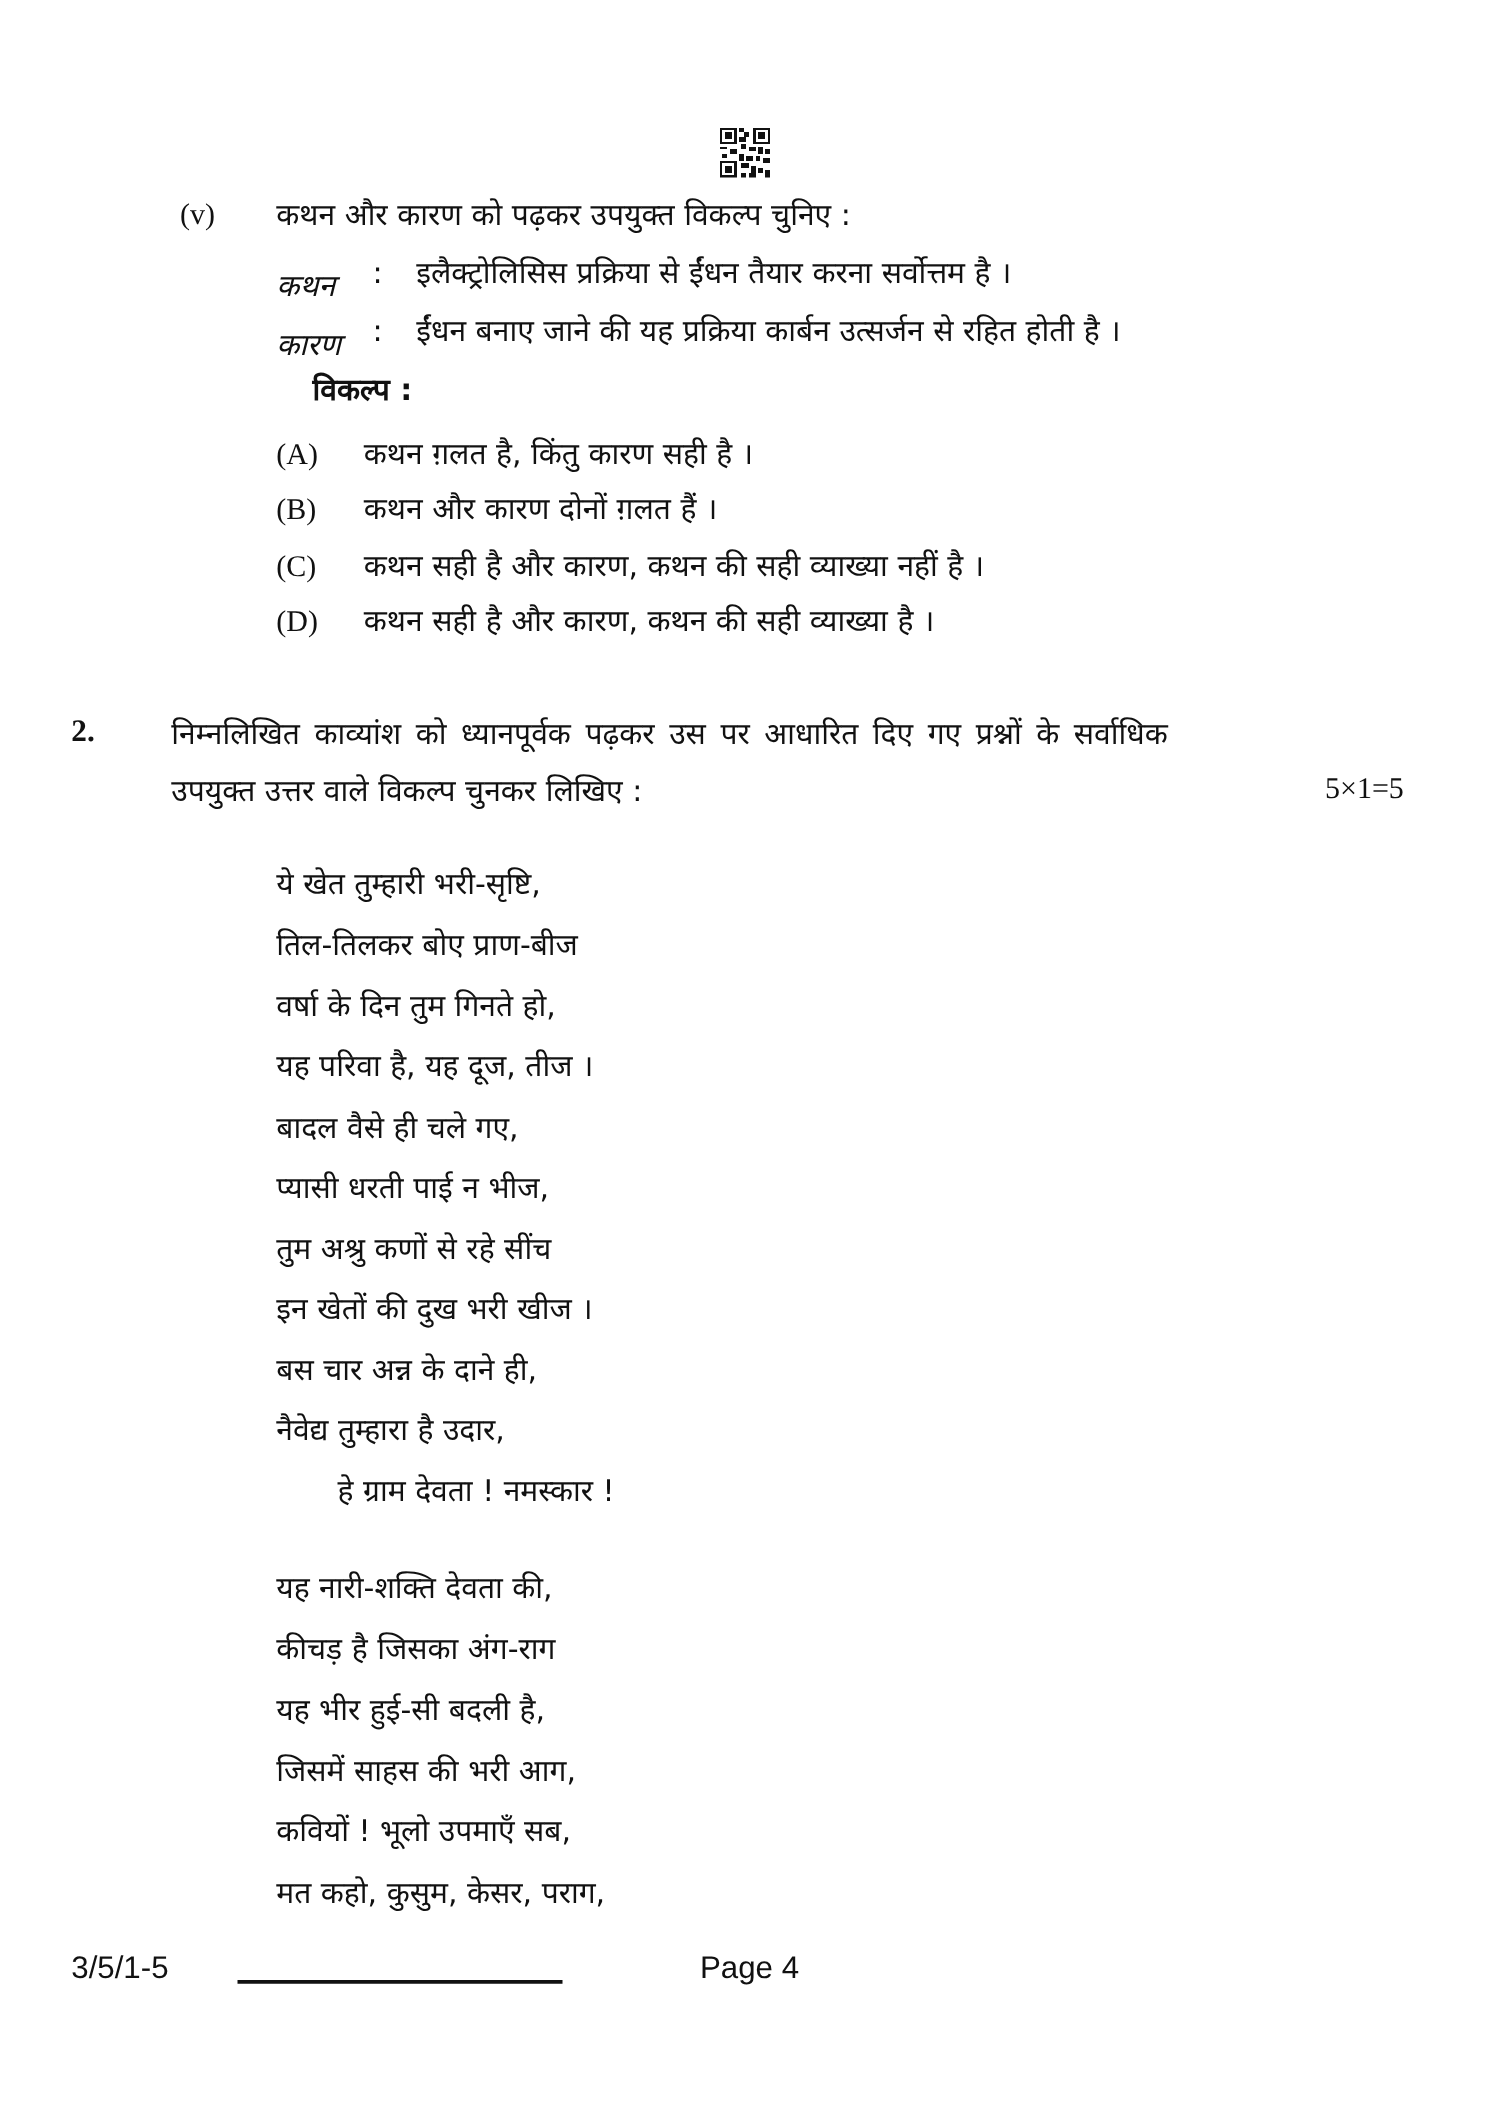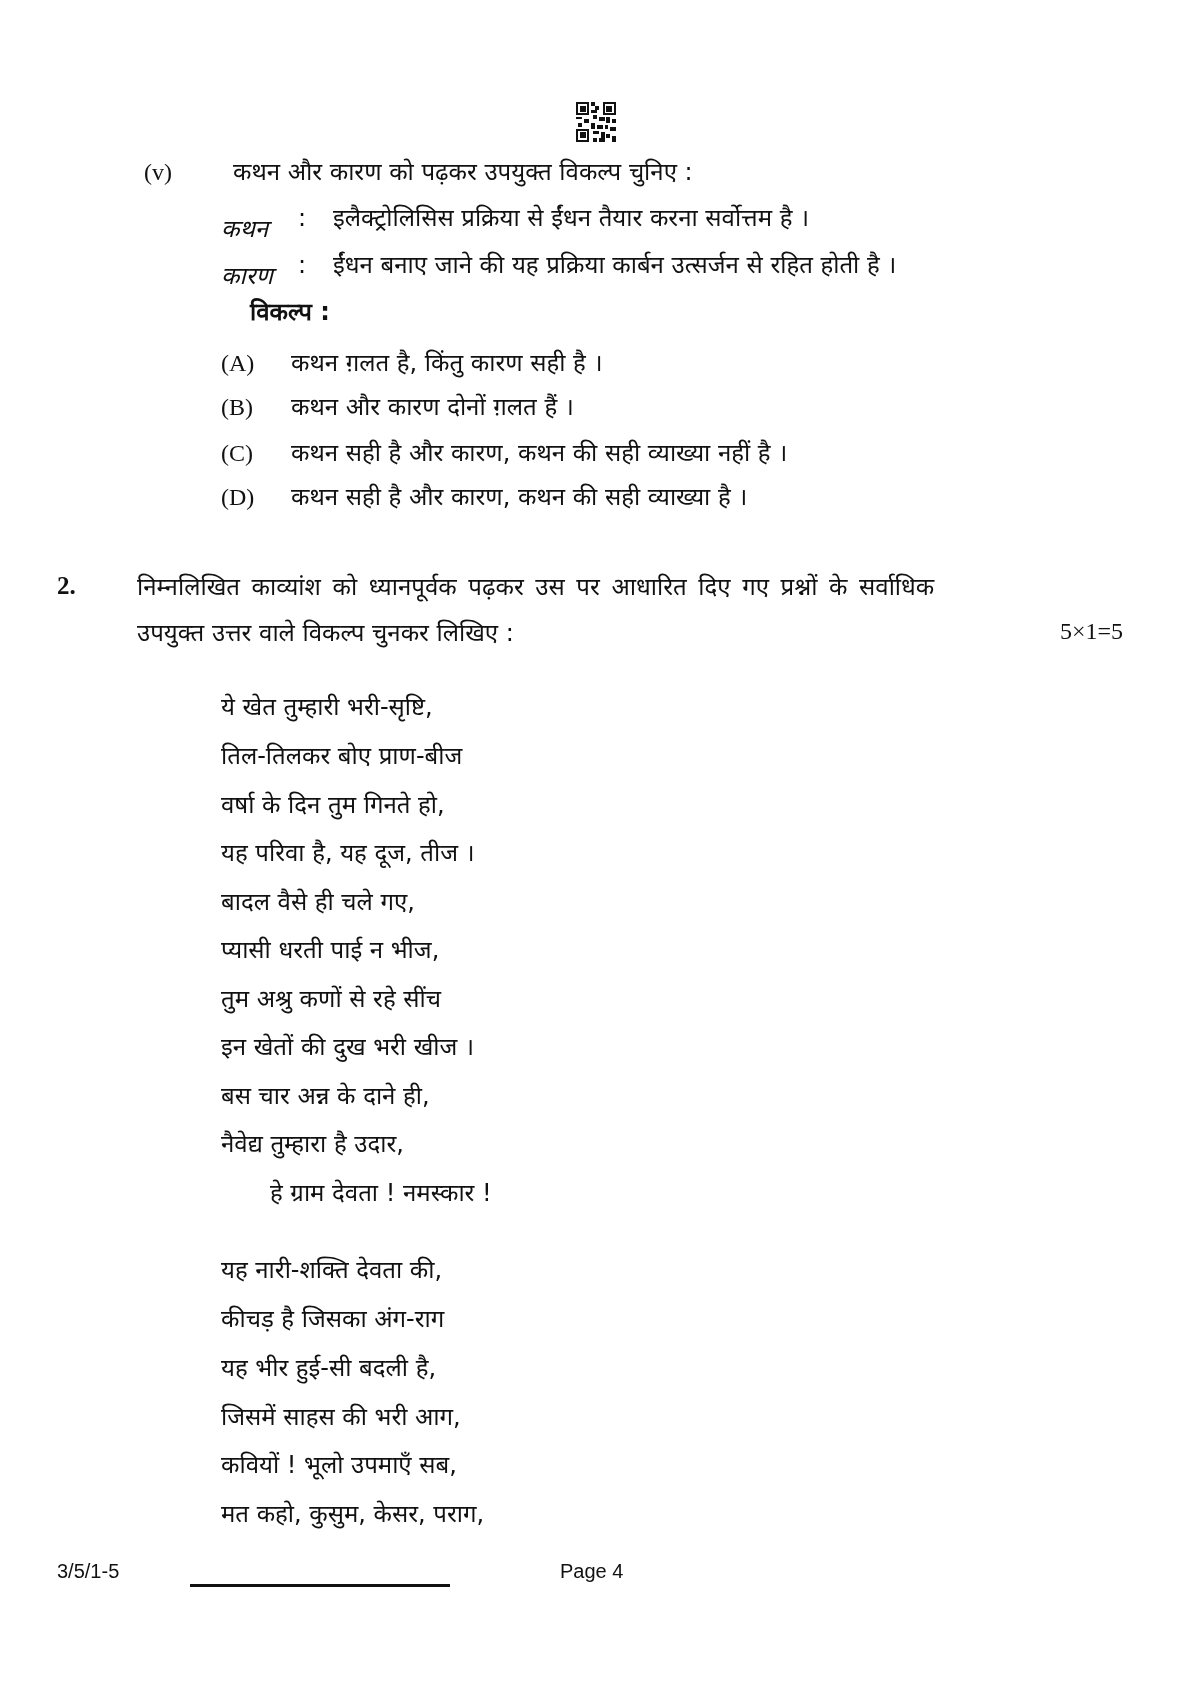--- a/index.html
+++ b/index.html
@@ -5,23 +5,23 @@
   html, body { margin:0; padding:0; background:#ffffff; }
   body { width:1190px; height:1683px; position:relative; overflow:hidden; color:#111; font-family:"DejaVu Sans","Liberation Sans",sans-serif; }
   .abs { position:absolute; white-space:nowrap; }
   .dev { font-size:24px; line-height:30px; }
   .serif { font-family:"Liberation Serif","DejaVu Serif",serif; }
   .qr { position:absolute; left:576px; top:102px; width:40px; height:40px; }
   .qnum { font-family:"Liberation Serif","DejaVu Serif",serif; font-weight:bold; font-size:25px; }
   .ital { font-style:italic;margin-top:11px; }
   .bold { font-weight:bold; }
   .marks { font-family:"Liberation Serif","DejaVu Serif",serif; font-size:24px; }
-  .footer-code { font-family:"Liberation Sans",sans-serif; font-size:20px; }
+  .footer-code { font-family:"Liberation Sans",sans-serif; font-size:25px; }
   .footer-line { position:absolute; left:190px; top:1584px; width:260px; height:3px; background:#111; }
-  .footer-page { font-family:"Liberation Sans",sans-serif; font-size:20px; }
+  .footer-page { font-family:"Liberation Sans",sans-serif; font-size:25px; }
 </style>
 </head>
 <body>
 
 <svg class="qr" viewBox="0 0 21 21" shape-rendering="crispEdges">
   <rect x="0" y="0" width="21" height="21" fill="#fff"></rect>
   <g fill="#111">
     <rect x="0" y="0" width="7" height="7"></rect>
       <rect x="1" y="1" width="5" height="5" fill="#fff"></rect>
       <rect x="2" y="2" width="3" height="3"></rect>
@@ -48,21 +48,21 @@
       <rect x="13" y="16" width="2" height="3"></rect>
     <rect x="16" y="17" width="2" height="2"></rect>
       <rect x="19" y="18" width="2" height="3"></rect>
       <rect x="9" y="19" width="2" height="2"></rect>
     <rect x="1" y="11" width="2" height="2"></rect>
       <rect x="12" y="19" width="3" height="2"></rect>
   </g>
 </svg>
 
 <span class="abs serif dev" style="left:144px; top:157px;">(v)</span>
-<span class="abs dev" style="left:221px; top:157px;margin-left:12px;">कथन और कारण को पढ़कर उपयुक्त विकल्प चुनिए :</span>
+<span class="abs dev" style="left:221px; top:157px;">कथन और कारण को पढ़कर उपयुक्त विकल्प चुनिए :</span>
 
 <span class="abs dev ital" style="left:221px; top:203px;">कथन</span>
 <span class="abs dev" style="left:298px; top:203px;">:</span>
 <span class="abs dev" style="left:333px; top:203px;">इलैक्ट्रोलिसिस प्रक्रिया से ईंधन तैयार करना सर्वोत्तम है ।</span>
 
 <span class="abs dev ital" style="left:221px; top:250px;">कारण</span>
 <span class="abs dev" style="left:298px; top:250px;">:</span>
 <span class="abs dev" style="left:333px; top:250px;">ईंधन बनाए जाने की यह प्रक्रिया कार्बन उत्सर्जन से रहित होती है ।</span>
 
 <span class="abs dev bold" style="left:221px; top:297px;margin-left:29px;">विकल्प :</span>

